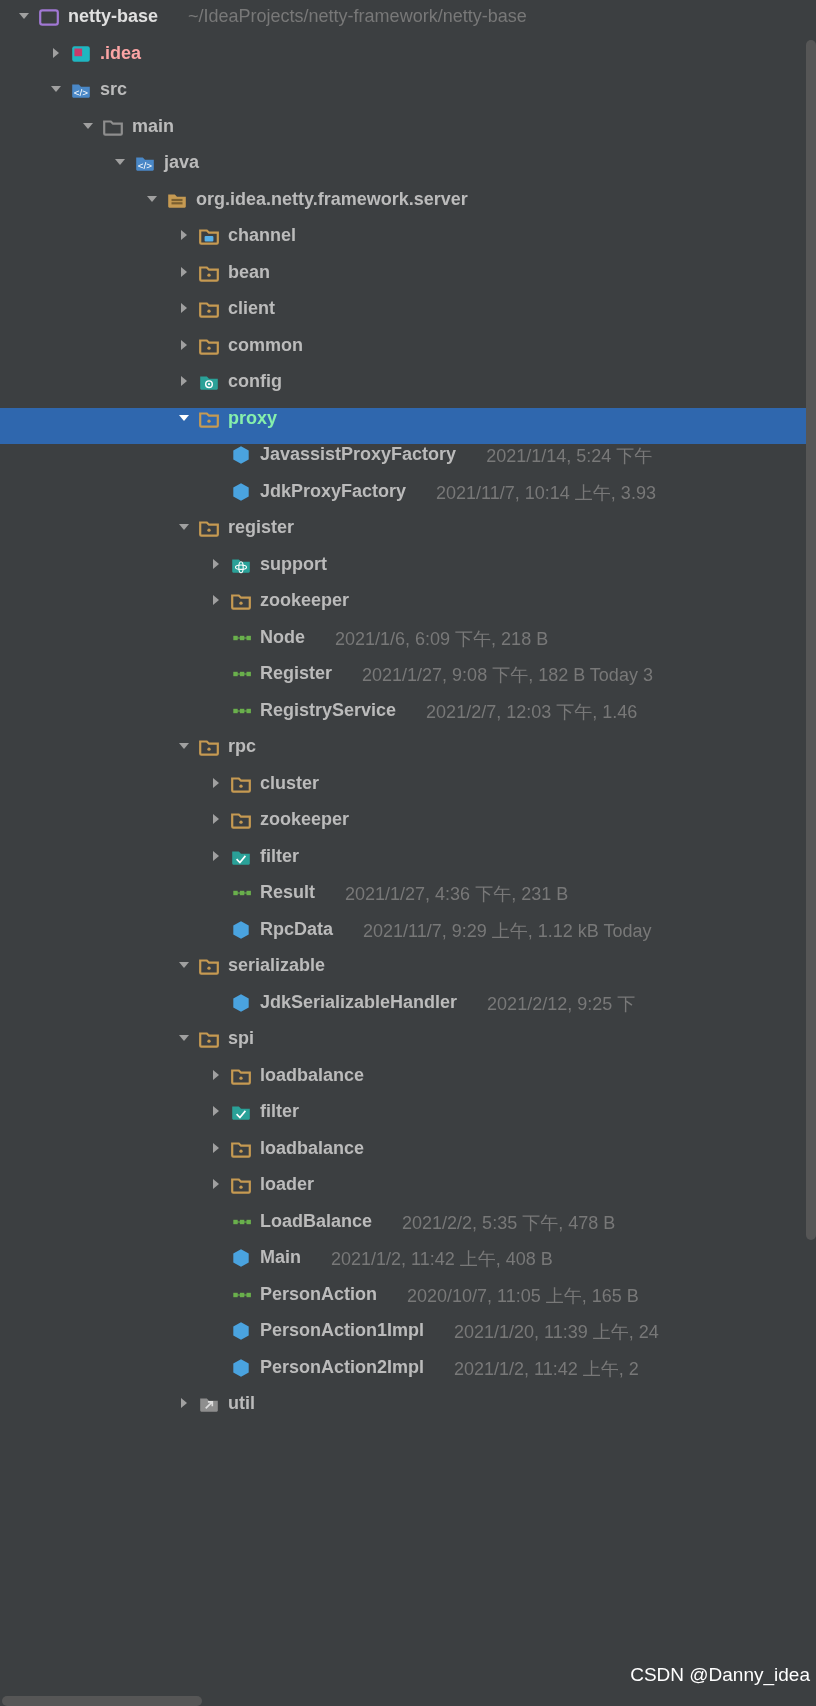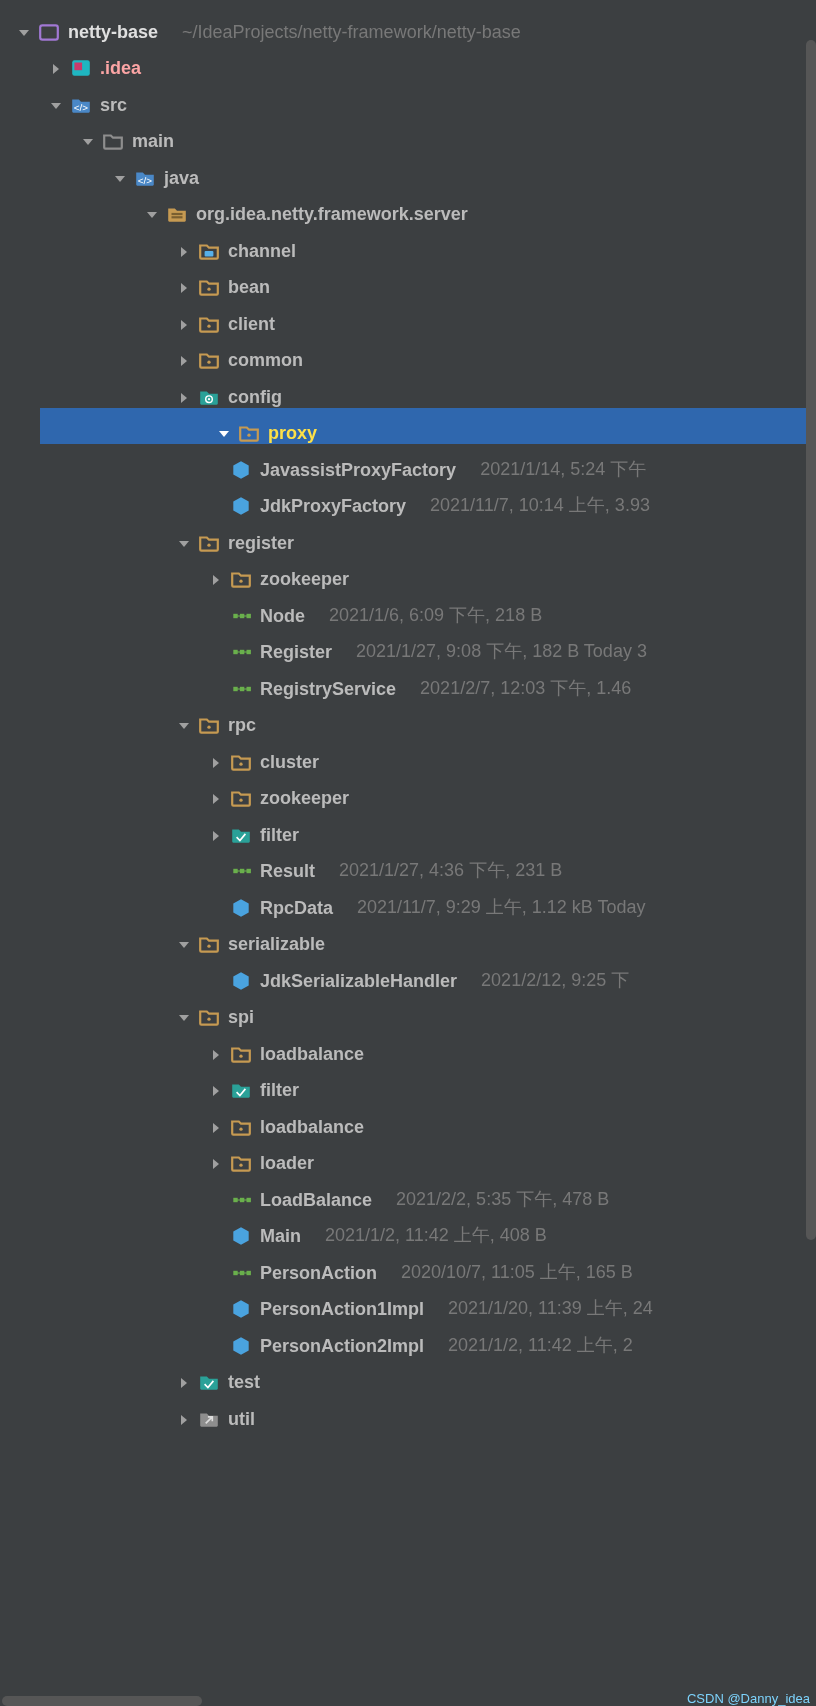--- a/index.html
+++ b/index.html
@@ -9,46 +9,46 @@
     font-size: 18px;
     color: #bbbbbb;
     width: 816px;
     height: 1706px;
     overflow: hidden;
     position: relative;
   }
   .tree { padding-top: 6px; }
   .row {
     display: flex;
-    align-items: flex-end;
+    align-items: flex-start;
     height: 36.5px;
     white-space: nowrap;
     overflow: hidden;
   }
-  .row.selected { background: #2f67ae; color: #fde047; margin-left: 40px; }
+  .row.selected { background: #2f67ae; color: #86efac; }
   .indent { flex: 0 0 auto; height: 1px; }
   .arrow {
     width: 20px; height: 20px; flex: 0 0 20px;
     display: flex; align-items: center; justify-content: center;
     margin-right: 4px;
   }
   .arrow svg { width: 12px; height: 12px; fill: #a0a0a0; }
   .row.selected .arrow svg { fill: #fff; }
   .icon {
     width: 22px; height: 22px; flex: 0 0 22px;
     margin-right: 8px;
     display: flex; align-items: center; justify-content: center;
   }
   .label { font-weight: 600; }
-  .meta  { color: #787878; margin-left: 24px; font-weight: 500; }
+  .meta  { color: #787878; margin-left: 30px; font-weight: 500; }
   .root-label { color: #e0e0e0; font-weight: 700; }
   .idea-label { color: #fca5a5; }
   .watermark {
-    position: absolute; right: 6px; bottom: 0;
-    font-size: 13px; color: #7dd3fc;
+    position: absolute; right: 6px; bottom: 20px;
+    font-size: 19px; color: #ffffff;
   }
   .scrollbar-v {
     position: absolute; right: 0; top: 40px; width: 10px; height: 1200px;
     background: #565656; border-radius: 5px;
   }
   .scrollbar-h {
     position: absolute; left: 2px; bottom: 0; height: 10px; width: 200px;
     background: #565656; border-radius: 5px;
   }
 </style>
@@ -276,20 +276,36 @@
     </div>
     <div class="row">
       <span class="indent" style="width: 206px;"></span>
       <span class="arrow">
         <svg viewBox="0 0 12 12">
           <path d="M3 1 L9 6 L3 11 Z" transform=""></path>
         </svg>
       </span>
       <span class="icon">
         <svg viewBox="0 0 20 20">
+          <path d="M2 5h6l2 2h8v9a1 1 0 0 1-1 1H3a1 1 0 0 1-1-1z" fill="#2aa198"></path>
+          <ellipse cx="10" cy="12" rx="5" ry="2" fill="none" stroke="#fff"></ellipse>
+          <ellipse cx="10" cy="12" rx="2" ry="5" fill="none" stroke="#fff"></ellipse>
+        </svg>
+      </span>
+      <span class="label ">support</span>
+    </div>
+    <div class="row">
+      <span class="indent" style="width: 206px;"></span>
+      <span class="arrow">
+        <svg viewBox="0 0 12 12">
+          <path d="M3 1 L9 6 L3 11 Z" transform=""></path>
+        </svg>
+      </span>
+      <span class="icon">
+        <svg viewBox="0 0 20 20">
           <path d="M2 5h6l2 2h8v9a1 1 0 0 1-1 1H3a1 1 0 0 1-1-1z" fill="none" stroke="#c69a52" stroke-width="2"></path>
           <circle cx="10" cy="12" r="1.5" fill="#c69a52"></circle>
         </svg>
       </span>
       <span class="label ">zookeeper</span>
     </div>
     <div class="row">
       <span class="indent" style="width: 206px;"></span>
       <span class="arrow"></span>
       <span class="icon">
@@ -570,35 +586,20 @@
     <div class="row">
       <span class="indent" style="width: 206px;"></span>
       <span class="arrow"></span>
       <span class="icon">
         <svg viewBox="0 0 20 20">
           <path d="M10 2l7 4v8l-7 4-7-4V6z" fill="#4aa3df"></path>
         </svg>
       </span>
       <span class="label ">PersonAction2Impl</span>
       <span class="meta">2021/1/2, 11:42 上午, 2</span>
-    </div>
-    <div class="row">
-      <span class="indent" style="width: 174px;"></span>
-      <span class="arrow">
-        <svg viewBox="0 0 12 12">
-          <path d="M3 1 L9 6 L3 11 Z" transform=""></path>
-        </svg>
-      </span>
-      <span class="icon">
-        <svg viewBox="0 0 20 20">
-          <path d="M2 5h6l2 2h8v9a1 1 0 0 1-1 1H3a1 1 0 0 1-1-1z" fill="#2aa198"></path>
-          <path d="M6 12l3 3 5-6" stroke="#fff" stroke-width="1.5" fill="none"></path>
-        </svg>
-      </span>
-      <span class="label ">test</span>
     </div>
     <div class="row">
       <span class="indent" style="width: 174px;"></span>
       <span class="arrow">
         <svg viewBox="0 0 12 12">
           <path d="M3 1 L9 6 L3 11 Z" transform=""></path>
         </svg>
       </span>
       <span class="icon">
         <svg viewBox="0 0 20 20">

